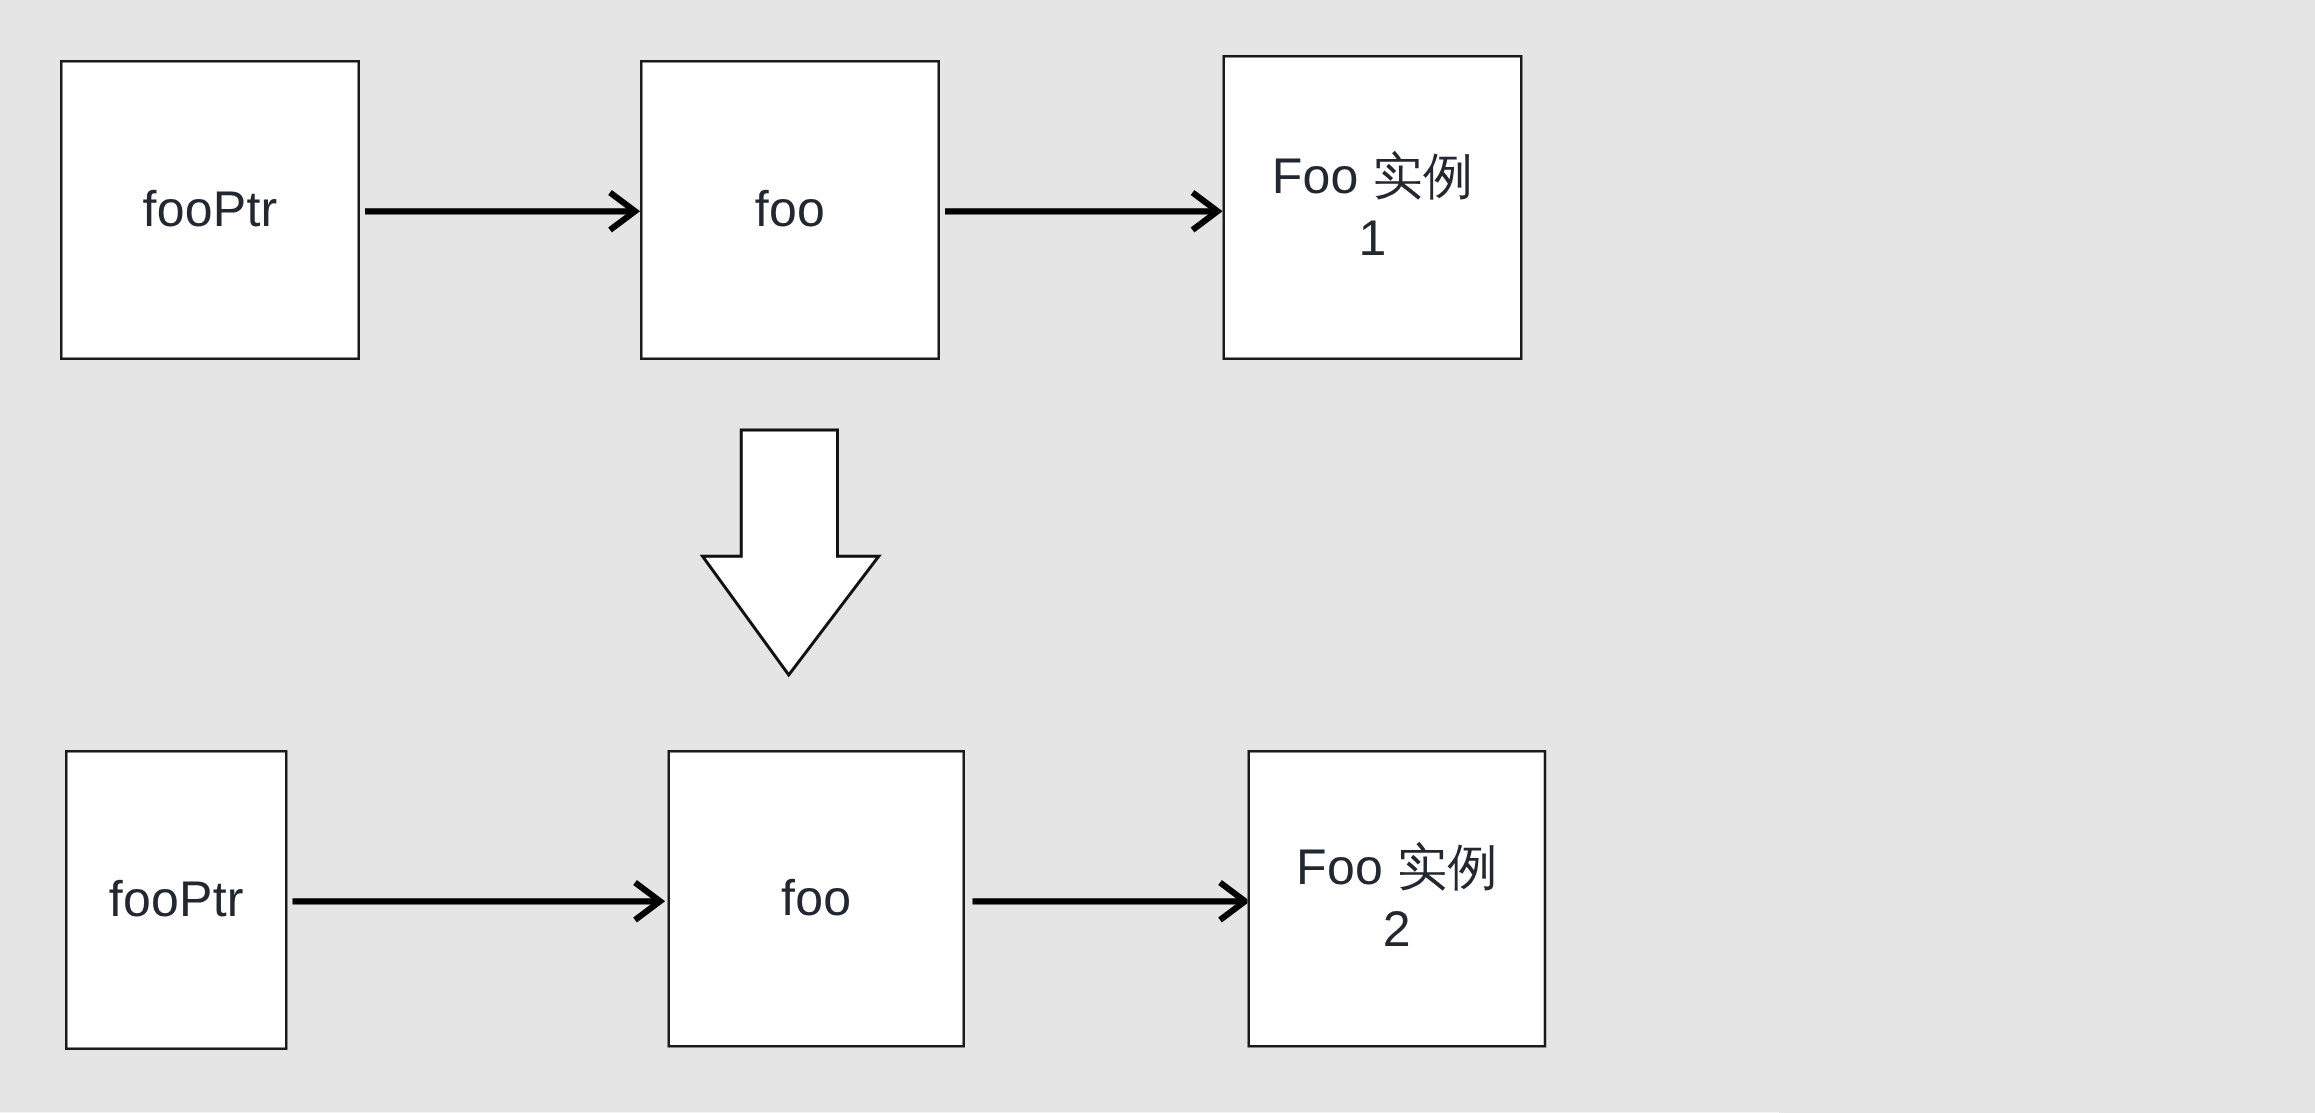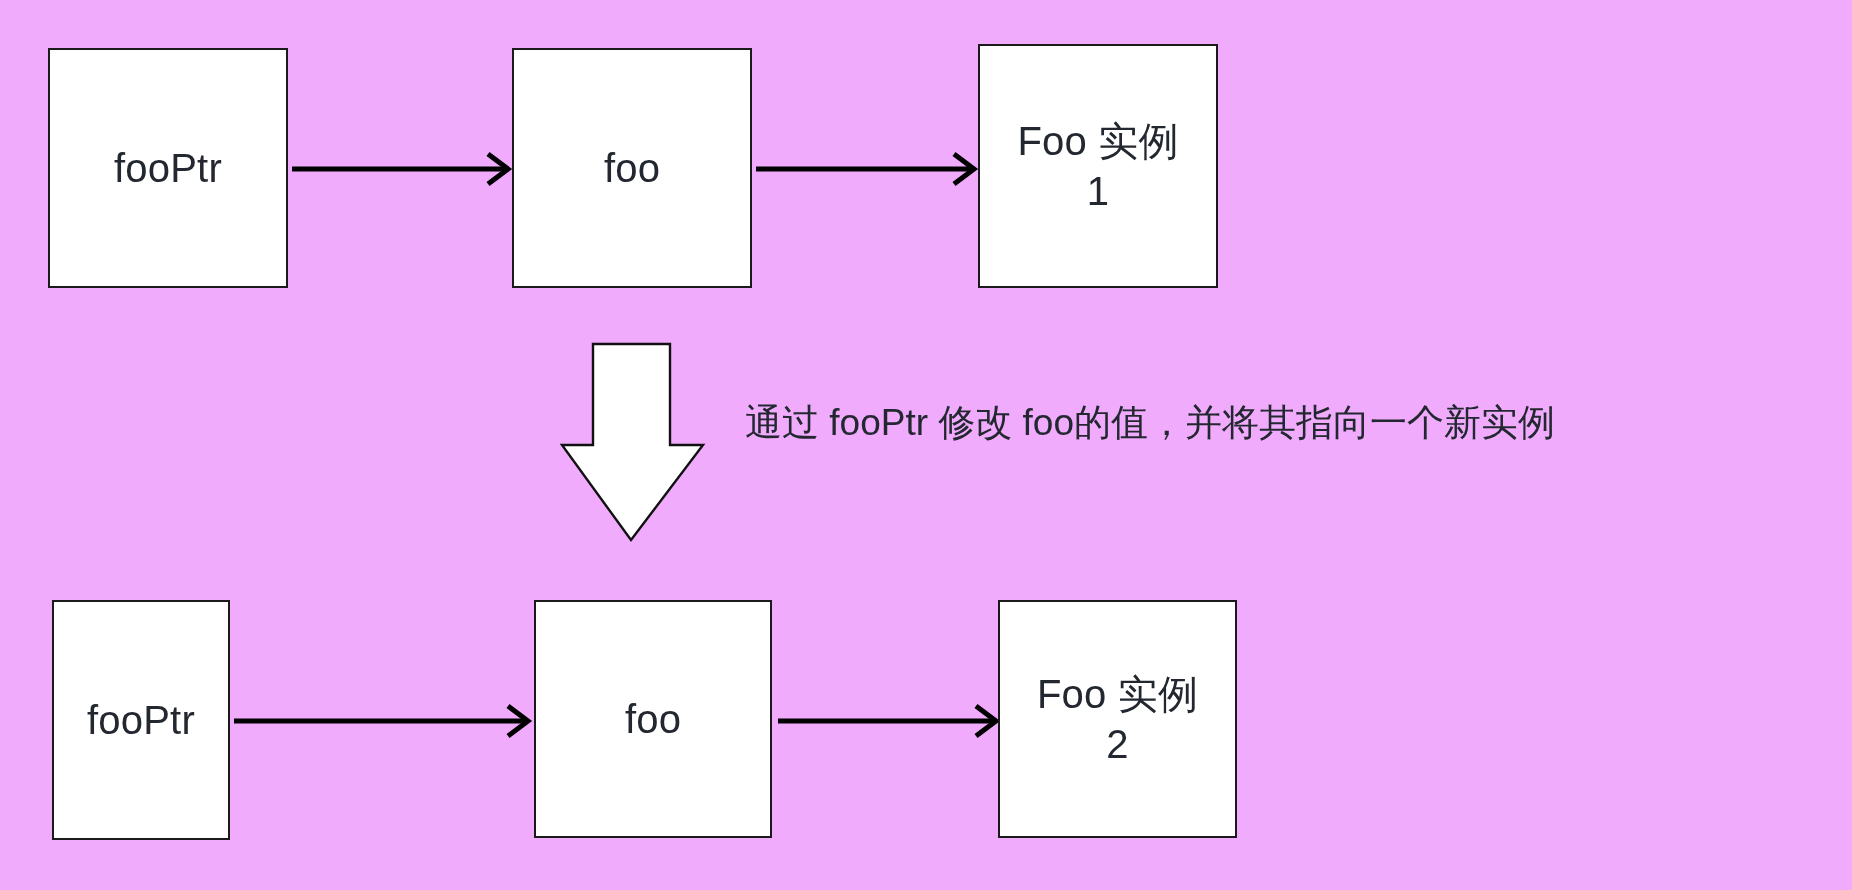--- a/index.html
+++ b/index.html
@@ -5,21 +5,21 @@
 <style>
   html, body {
     margin: 0;
     padding: 0;
     background: #ffffff;
   }
   #canvas {
     position: relative;
     width: 1852px;
     height: 890px;
-    background: #f0abfc;
+    background: #e5e5e5;
     overflow: hidden;
     font-family: "Liberation Sans", "DejaVu Sans", sans-serif;
   }
   .node-box {
     position: absolute;
     box-sizing: border-box;
     background: #ffffff;
     border: 2px solid #1a1a1a;
     display: flex;
     align-items: center;
@@ -115,21 +115,20 @@
 
   <div class="node-box" id="box-instance-top">
     <span class="node-label">Foo 实例
 1</span>
   </div>
 
   <svg id="transition-arrow" viewBox="0 0 150 208">
     <polygon class="block-arrow-shape" points="35,4 112,4 112,105 145,105 73,200 4,105 35,105"></polygon>
   </svg>
 
-  <div id="transition-caption">通过 fooPtr 修改 foo的值，并将其指向一个新实例</div>
 
   <div class="node-box" id="box-fooptr-bottom">
     <span class="node-label">fooPtr</span>
   </div>
 
   <svg class="arrow-svg" id="arrow-bottom-1" viewBox="0 0 300 42">
     <line class="arrow-line" x1="0" y1="21" x2="290" y2="21"></line>
     <polyline class="arrow-head" points="274,6 294,21 274,36"></polyline>
   </svg>
 

